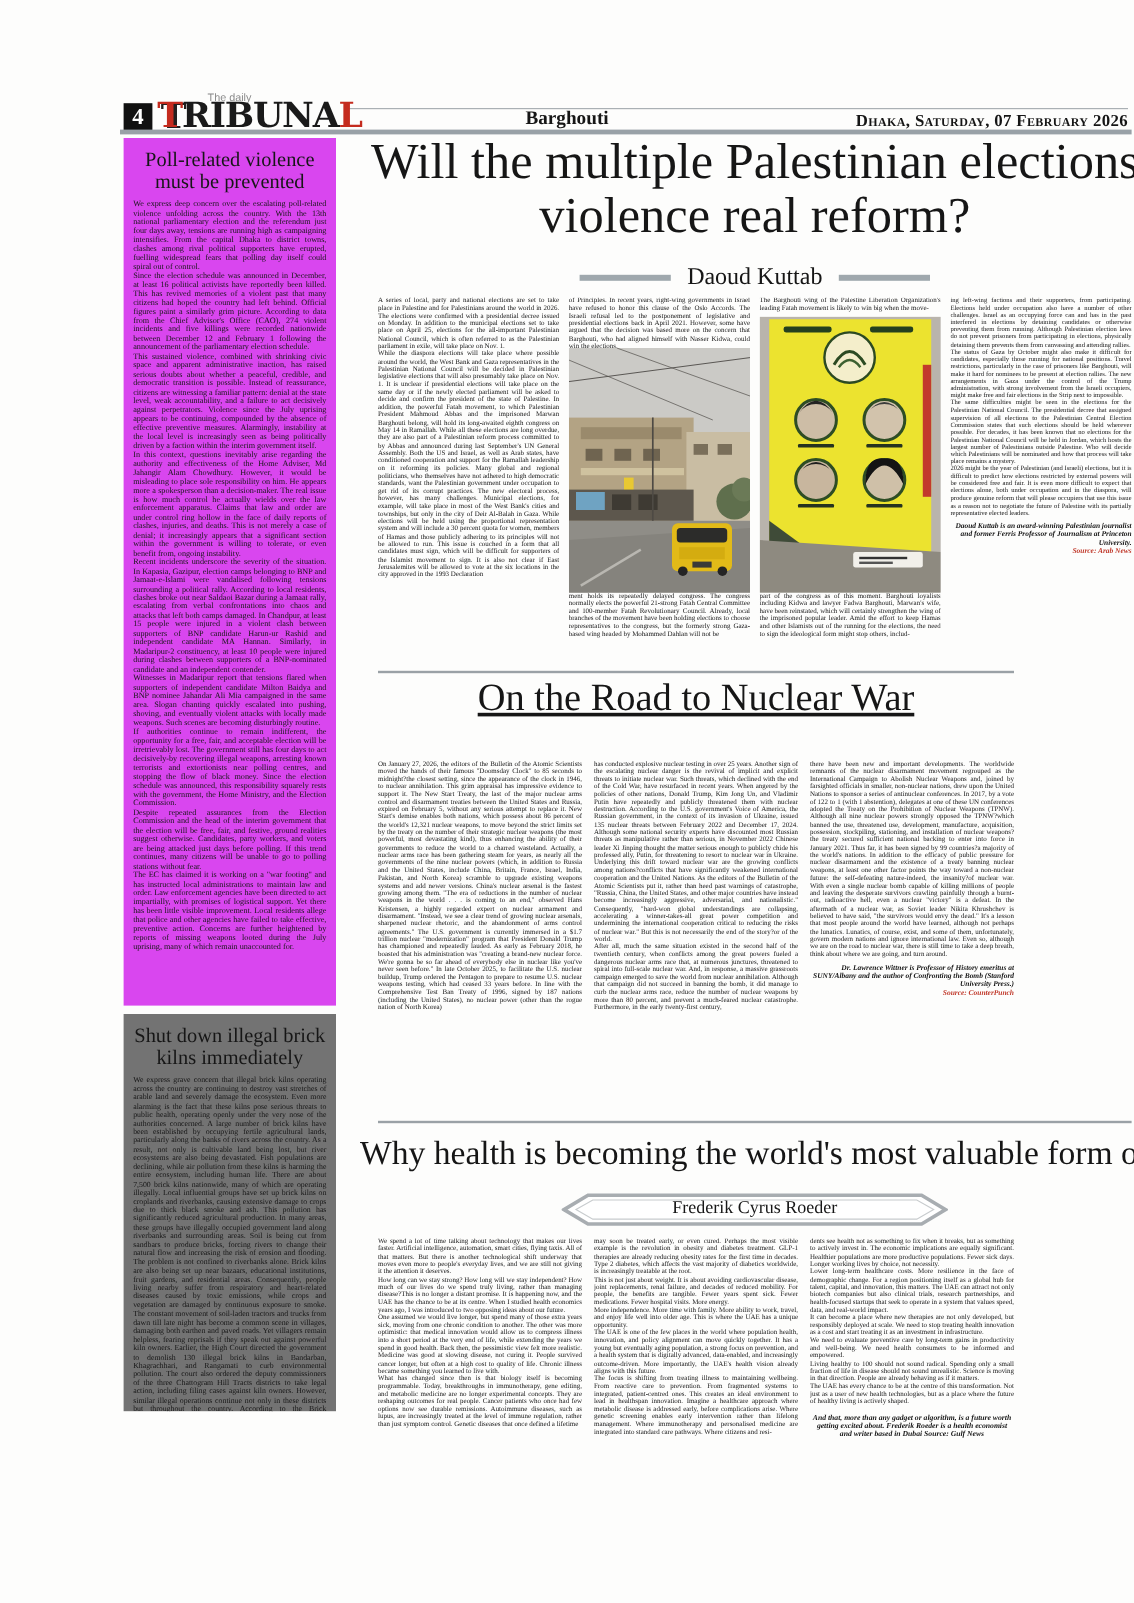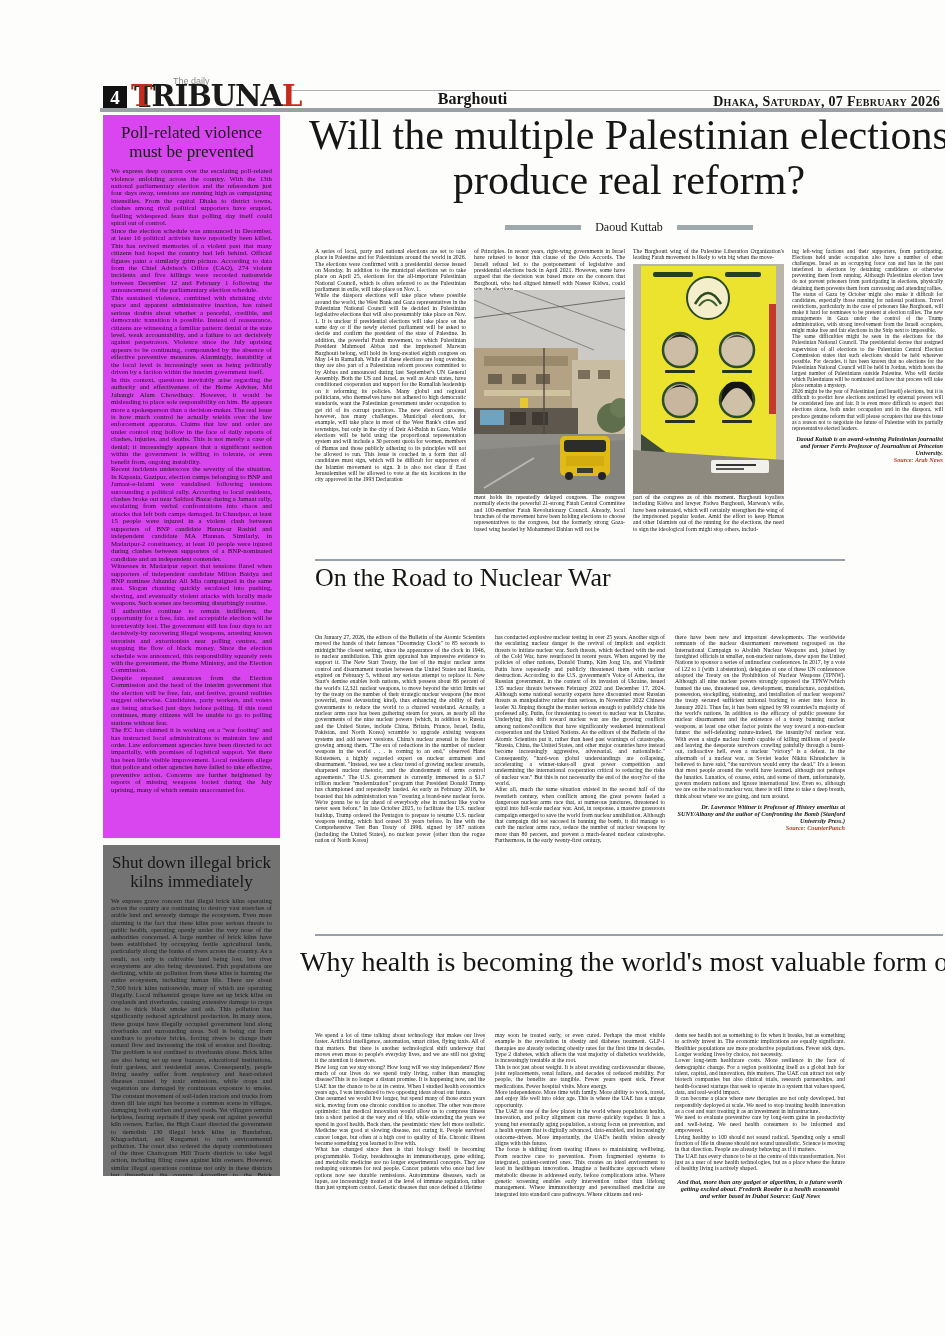--- a/index.html
+++ b/index.html
@@ -37,32 +37,32 @@
   .bodycols .col { overflow:hidden; }
   .col p { font-size:5.8px; line-height:6.35px; text-align:justify; }
   .attrib { font-size:6.2px; line-height:7px; font-weight:bold; font-style:italic; text-align:right; margin-top:4px; }
   .source { font-size:6.2px; line-height:7px; font-weight:bold; font-style:italic; text-align:right; color:#c0392b; }
   .rule { position:absolute; height:2px; background:#9aa1a6; }
 
   
   .main-headline { position:absolute; left:300px; top:113px; width:658px; text-align:center; font-size:42px; line-height:1.08; font-weight:400; }
   .main-byline { position:absolute; left:315px; top:220px; width:628px; display:flex; align-items:center; justify-content:center; gap:14px; }
   .main-byline .bar { width:76px; height:5px; background:#9fa8ad; }
-  .main-byline .name { font-size:12px; }
+  .main-byline .name { font-size:20px; }
   .main-body { left:315px; top:248px; width:628px; height:312px; gap:8px; }
   .main-body .col { flex:1; }
   .coltext-top { height:42px; overflow:hidden; }
   .coltext-top.short { height:16px; }
   .photo { width:100%; height:204px; overflow:hidden; background:#cfcdc8; }
   .photo.tall { height:230px; }
   .coltext-bot { overflow:hidden; }
   .main-body .col4 p { font-size:5.5px; line-height:6.1px; }
 
   
-  .nuc-headline { position:absolute; left:315px; top:563px; width:530px; font-size:26px; font-weight:400; }
+  .nuc-headline { position:absolute; left:315px; top:563px; width:530px; text-align:center; font-size:32px; font-weight:400;text-decoration:underline; }
   .banner { position:absolute; height:28px; }
   .banner svg { position:absolute; left:0; top:0; }
   .banner .bname { position:absolute; left:0; right:0; top:5px; text-align:center; font-size:15px; }
   .banner-nuc { left:415px; top:600px; width:330px; }
   .banner-health { left:468px; top:994px; width:322px; }
   .nuc-body { left:315px; top:634px; width:530px; height:304px; gap:10px; }
   .nuc-body .col { flex:1; }
 
   
   .health-headline { position:absolute; left:300px; top:946px; width:658px; text-align:center; font-size:28px; white-space:nowrap; font-weight:400; }
@@ -102,21 +102,21 @@
 
   <aside class="edbox pink">
     <h2>Shut down illegal brick kilns immediately</h2>
     <div class="edbody">
         <p>We express grave concern that illegal brick kilns operating across the country are continuing to destroy vast stretches of arable land and severely damage the ecosystem. Even more alarming is the fact that these kilns pose serious threats to public health, operating openly under the very nose of the authorities concerned. A large number of brick kilns have been established by occupying fertile agricultural lands, particularly along the banks of rivers across the country. As a result, not only is cultivable land being lost, but river ecosystems are also being devastated. Fish populations are declining, while air pollution from these kilns is harming the entire ecosystem, including human life. There are about 7,500 brick kilns nationwide, many of which are operating illegally. Local influential groups have set up brick kilns on croplands and riverbanks, causing extensive damage to crops due to thick black smoke and ash. This pollution has significantly reduced agricultural production. In many areas, these groups have illegally occupied government land along riverbanks and surrounding areas. Soil is being cut from sandbars to produce bricks, forcing rivers to change their natural flow and increasing the risk of erosion and flooding. The problem is not confined to riverbanks alone. Brick kilns are also being set up near bazaars, educational institutions, fruit gardens, and residential areas. Consequently, people living nearby suffer from respiratory and heart-related diseases caused by toxic emissions, while crops and vegetation are damaged by continuous exposure to smoke. The constant movement of soil-laden tractors and trucks from dawn till late night has become a common scene in villages, damaging both earthen and paved roads. Yet villagers remain helpless, fearing reprisals if they speak out against powerful kiln owners. Earlier, the High Court directed the government to demolish 130 illegal brick kilns in Bandarban, Khagrachhari, and Rangamati to curb environmental pollution. The court also ordered the deputy commissioners of the three Chattogram Hill Tracts districts to take legal action, including filing cases against kiln owners. However, similar illegal operations continue not only in these districts but throughout the country. According to the Brick Manufacturing and Brick Kiln Establishment (Control) (Amendment) Act, 2019, establishing brick kilns in residential, agricultural, protected, or ecologically critical areas is strictly prohibited. Violations constitute criminal offences.</p>
       </div>
   </aside>
 
   <h1 class="main-headline">
     <span>Will the multiple Palestinian elections</span><br>
-    <span>produce real reform?</span>
+    <span>violence real reform?</span>
   </h1>
   <div class="main-byline">
     <span class="bar"></span>
     <span class="name">Daoud Kuttab</span>
     <span class="bar"></span>
   </div>
 
   <div class="bodycols main-body">
     <div class="col">
         <p>A series of local, party and national elections are set to take place in Palestine and for Palestinians around the world in 2026. The elections were confirmed with a presidential decree issued on Monday. In addition to the municipal elections set to take place on April 25, elections for the all-important Palestinian National Council, which is often referred to as the Palestinian parliament in exile, will take place on Nov. 1.</p>
@@ -233,20 +233,27 @@
           <p>there have been new and important developments. The worldwide remnants of the nuclear disarmament movement regrouped as the International Campaign to Abolish Nuclear Weapons and, joined by farsighted officials in smaller, non-nuclear nations, drew upon the United Nations to sponsor a series of antinuclear conferences. In 2017, by a vote of 122 to 1 (with 1 abstention), delegates at one of these UN conferences adopted the Treaty on the Prohibition of Nuclear Weapons (TPNW). Although all nine nuclear powers strongly opposed the TPNW?which banned the use, threatened use, development, manufacture, acquisition, possession, stockpiling, stationing, and installation of nuclear weapons?the treaty secured sufficient national backing to enter into force in January 2021. Thus far, it has been signed by 99 countries?a majority of the world's nations. In addition to the efficacy of public pressure for nuclear disarmament and the existence of a treaty banning nuclear weapons, at least one other factor points the way toward a non-nuclear future: the self-defeating nature-indeed, the insanity?of nuclear war. With even a single nuclear bomb capable of killing millions of people and leaving the desperate survivors crawling painfully through a burnt-out, radioactive hell, even a nuclear "victory" is a defeat. In the aftermath of a nuclear war, as Soviet leader Nikita Khrushchev is believed to have said, "the survivors would envy the dead." It's a lesson that most people around the world have learned, although not perhaps the lunatics. Lunatics, of course, exist, and some of them, unfortunately, govern modern nations and ignore international law. Even so, although we are on the road to nuclear war, there is still time to take a deep breath, think about where we are going, and turn around.</p>
         </div>
       <div class="attrib">Dr. Lawrence Wittner is Professor of History emeritus at SUNY/Albany and the author of Confronting the Bomb (Stanford University Press.)</div>
       <div class="source">Source: CounterPunch</div>
     </div>
   </div>
 
   <div class="rule" style="left:315px; top:934px; width:628px;"></div>
 
   <h2 class="health-headline">Why health is becoming the world's most valuable form of wealth?</h2>
+  <div class="banner banner-health">
+    <svg width="322" height="28" viewBox="0 0 322 28">
+      <polygon points="2,14 22,2 300,2 320,14 300,26 22,26" fill="#ffffff" stroke="#a8adb1" stroke-width="3"></polygon>
+      <polygon points="12,14 26,6 296,6 310,14 296,22 26,22" fill="none" stroke="#c8ccce" stroke-width="1"></polygon>
+    </svg>
+    <span class="bname">Frederik Cyrus Roeder</span>
+  </div>
   <div class="bodycols health-body">
     <div class="col">
         <p>We spend a lot of time talking about technology that makes our lives faster. Artificial intelligence, automation, smart cities, flying taxis. All of that matters. But there is another technological shift underway that moves even more to people's everyday lives, and we are still not giving it the attention it deserves.</p>
         <p>How long can we stay strong? How long will we stay independent? How much of our lives do we spend truly living, rather than managing disease?This is no longer a distant promise. It is happening now, and the UAE has the chance to be at its centre. When I studied health economics years ago, I was introduced to two opposing ideas about our future.</p>
         <p>One assumed we would live longer, but spend many of those extra years sick, moving from one chronic condition to another. The other was more optimistic: that medical innovation would allow us to compress illness into a short period at the very end of life, while extending the years we spend in good health. Back then, the pessimistic view felt more realistic. Medicine was good at slowing disease, not curing it. People survived cancer longer, but often at a high cost to quality of life. Chronic illness became something you learned to live with.</p>
         <p>What has changed since then is that biology itself is becoming programmable. Today, breakthroughs in immunotherapy, gene editing, and metabolic medicine are no longer experimental concepts. They are reshaping outcomes for real people. Cancer patients who once had few options now see durable remissions. Autoimmune diseases, such as lupus, are increasingly treated at the level of immune regulation, rather than just symptom control. Genetic diseases that once defined a lifetime</p>
       </div>
     <div class="col">
         <p>may soon be treated early, or even cured. Perhaps the most visible example is the revolution in obesity and diabetes treatment. GLP-1 therapies are already reducing obesity rates for the first time in decades. Type 2 diabetes, which affects the vast majority of diabetics worldwide, is increasingly treatable at the root.</p>
         <p>This is not just about weight. It is about avoiding cardiovascular disease, joint replacements, renal failure, and decades of reduced mobility. For people, the benefits are tangible. Fewer years spent sick. Fewer medications. Fewer hospital visits. More energy.</p>

